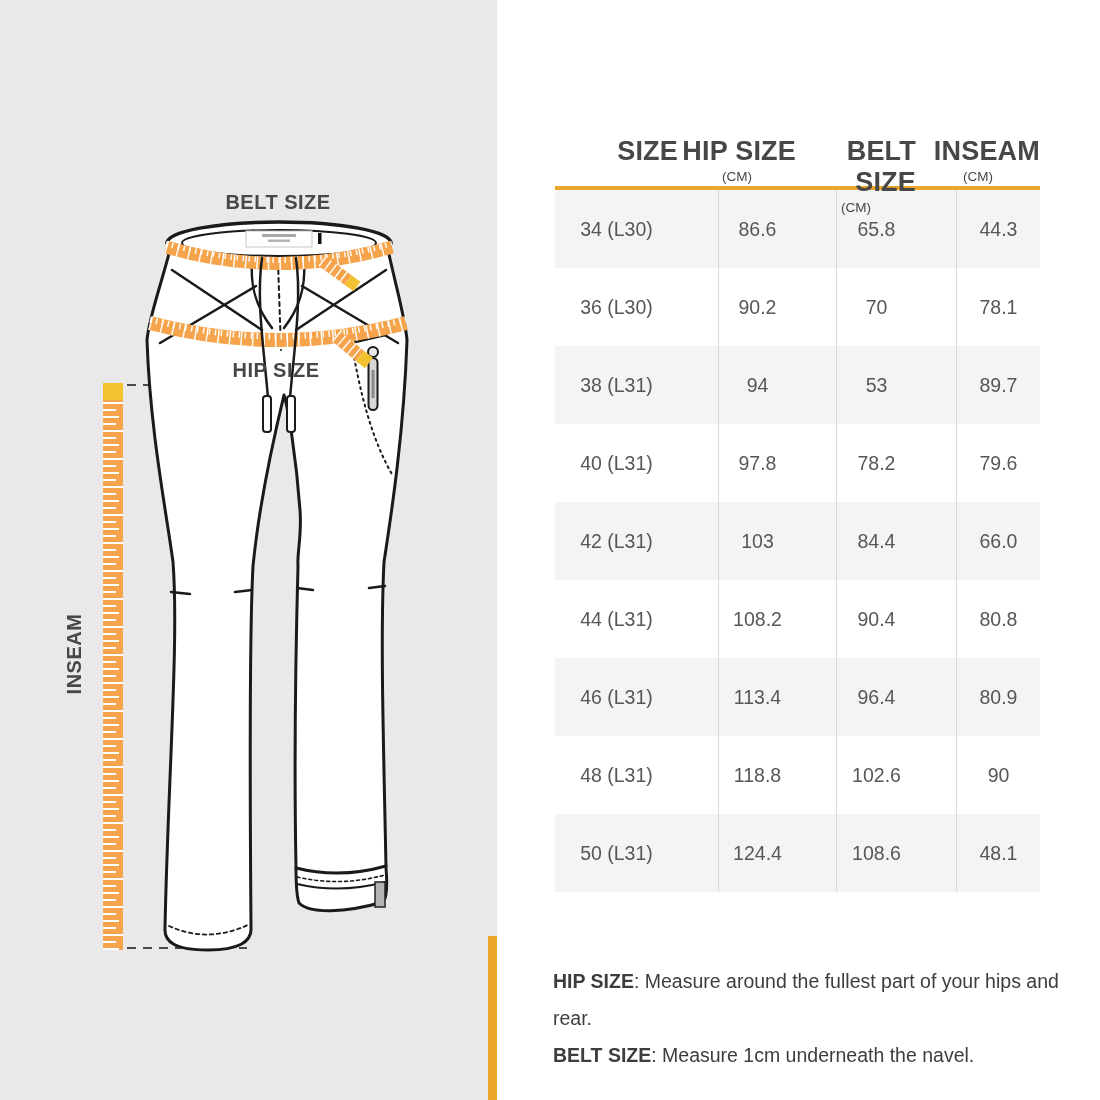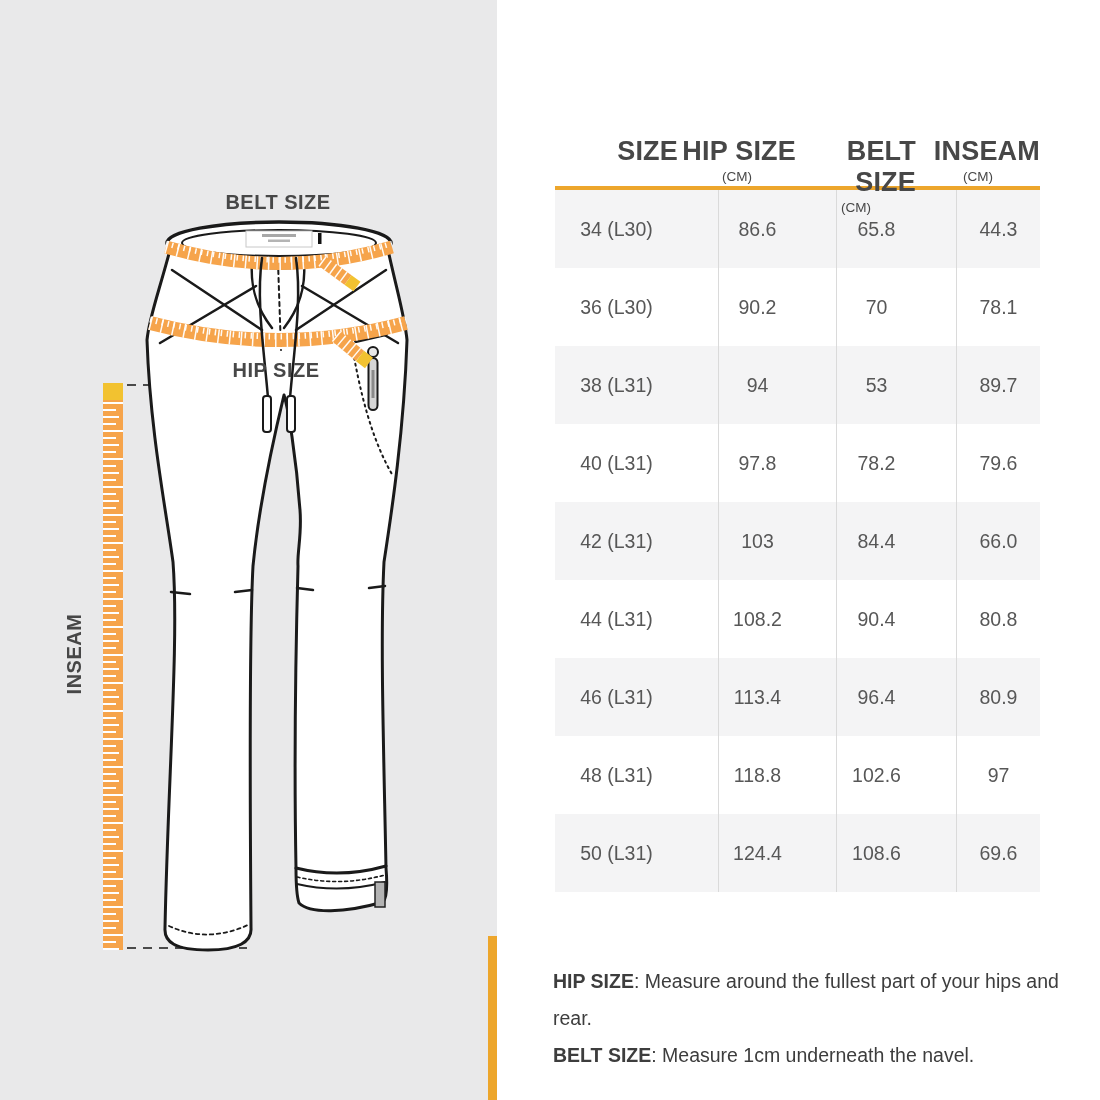--- a/index.html
+++ b/index.html
@@ -236,27 +236,27 @@
         <div class="trow">
           <div class="td">46 (L31)</div>
           <div class="td">113.4</div>
           <div class="td">96.4</div>
           <div class="td">80.9</div>
         </div>
         <div class="trow">
           <div class="td">48 (L31)</div>
           <div class="td">118.8</div>
           <div class="td">102.6</div>
-          <div class="td">97</div>
+          <div class="td">90</div>
         </div>
         <div class="trow">
           <div class="td">50 (L31)</div>
           <div class="td">124.4</div>
           <div class="td">108.6</div>
-          <div class="td">69.6</div>
+          <div class="td">48.1</div>
         </div>
       </div>
   </div>
 
   <div class="notes" id="notes">
       <div class="note-line"><span class="note-term">HIP SIZE</span><span class="note-desc">: Measure around the fullest part of your hips and rear.</span></div>
       <div class="note-line"><span class="note-term">BELT SIZE</span><span class="note-desc">: Measure 1cm underneath the navel.</span></div>
     </div>
 
 </div>

